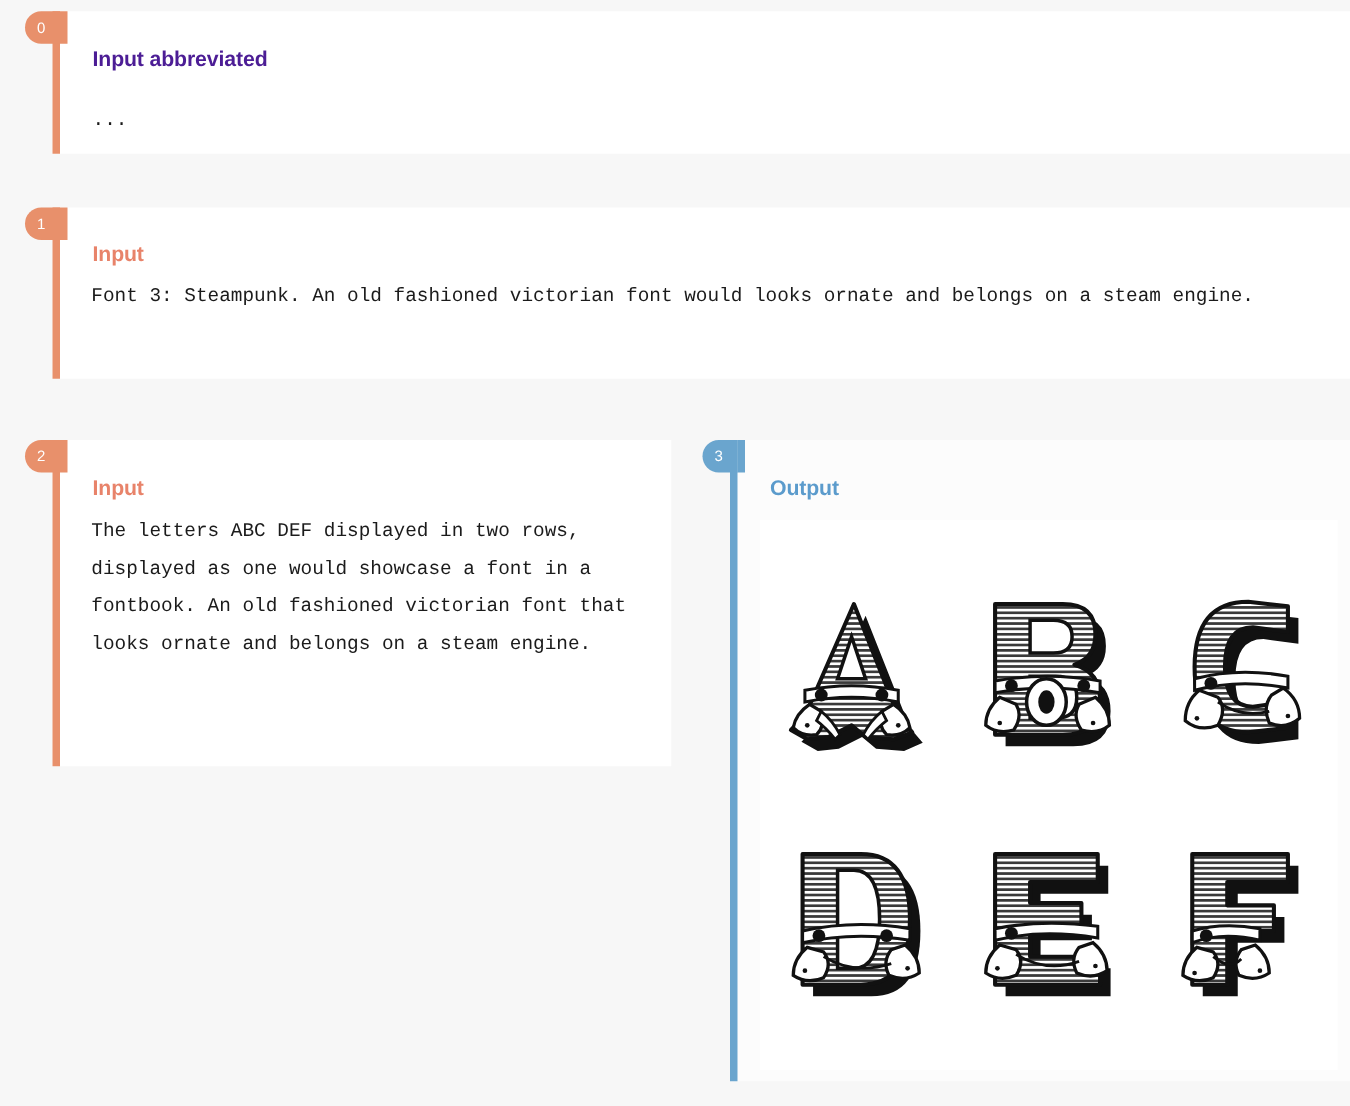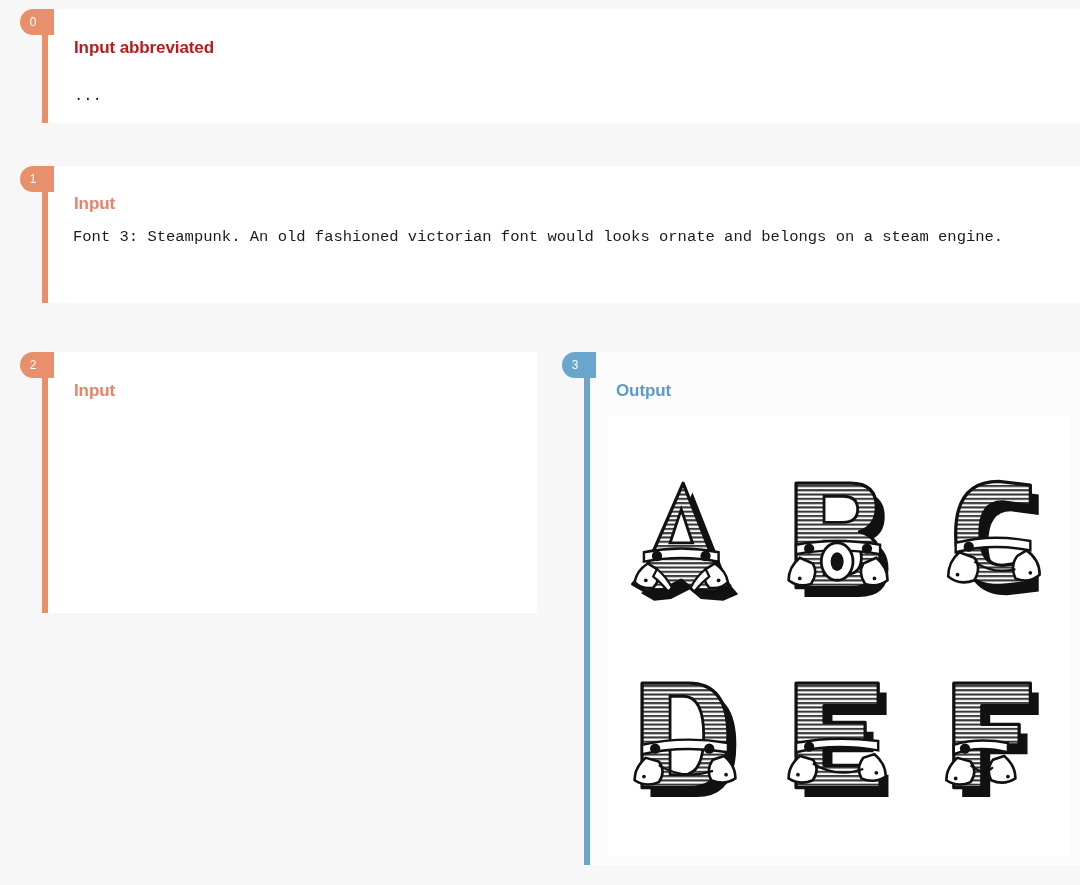--- a/index.html
+++ b/index.html
@@ -58,21 +58,21 @@
     white-space: pre-wrap;
     margin: 0;
   }
 
   
   #block0 { left: 42px; top: 9px; width: 1038px; height: 114px; }
   #block0 .panel { width: 1038px; height: 114px; }
   #block0 .rail { height: 114px; background: #e8906b; }
   #block0 .badge { background: #e8906b; }
   #block0 .badge-cap { background: #e8906b; }
-  #block0 .heading { color: #b91c1c; position: absolute; left: 32px; top: 29px; }
+  #block0 .heading { color: #4c1d95; position: absolute; left: 32px; top: 29px; }
   #block0 .body-text { position: absolute; left: 32px; top: 72px; }
 
   
   #block1 { left: 42px; top: 166px; width: 1038px; height: 137px; }
   #block1 .panel { width: 1038px; height: 137px; }
   #block1 .rail { height: 137px; background: #e8906b; }
   #block1 .badge { background: #e8906b; }
   #block1 .badge-cap { background: #e8906b; }
   #block1 .heading { color: #e8836a; position: absolute; left: 32px; top: 28px; }
   #block1 .body-text { position: absolute; left: 31px; top: 56px; width: 1000px; }
@@ -137,20 +137,21 @@
     <div class="heading">Input</div>
     <div class="body-text">Font 3: Steampunk. An old fashioned victorian font would looks ornate and belongs on a steam engine.</div>
   </div>
 
   <div class="block" id="block2">
     <div class="panel"></div>
     <div class="rail"></div>
     <div class="badge-cap"></div>
     <div class="badge">2</div>
     <div class="heading">Input</div>
+    <div class="body-text">The letters ABC DEF displayed in two rows, displayed as one would showcase a font in a fontbook. An old fashioned victorian font that looks ornate and belongs on a steam engine.</div>
   </div>
 
   <div class="block" id="block3">
     <div class="panel"></div>
     <div class="rail"></div>
     <div class="badge-cap"></div>
     <div class="badge">3</div>
     <div class="heading">Output</div>
 
     <div class="out-image">

